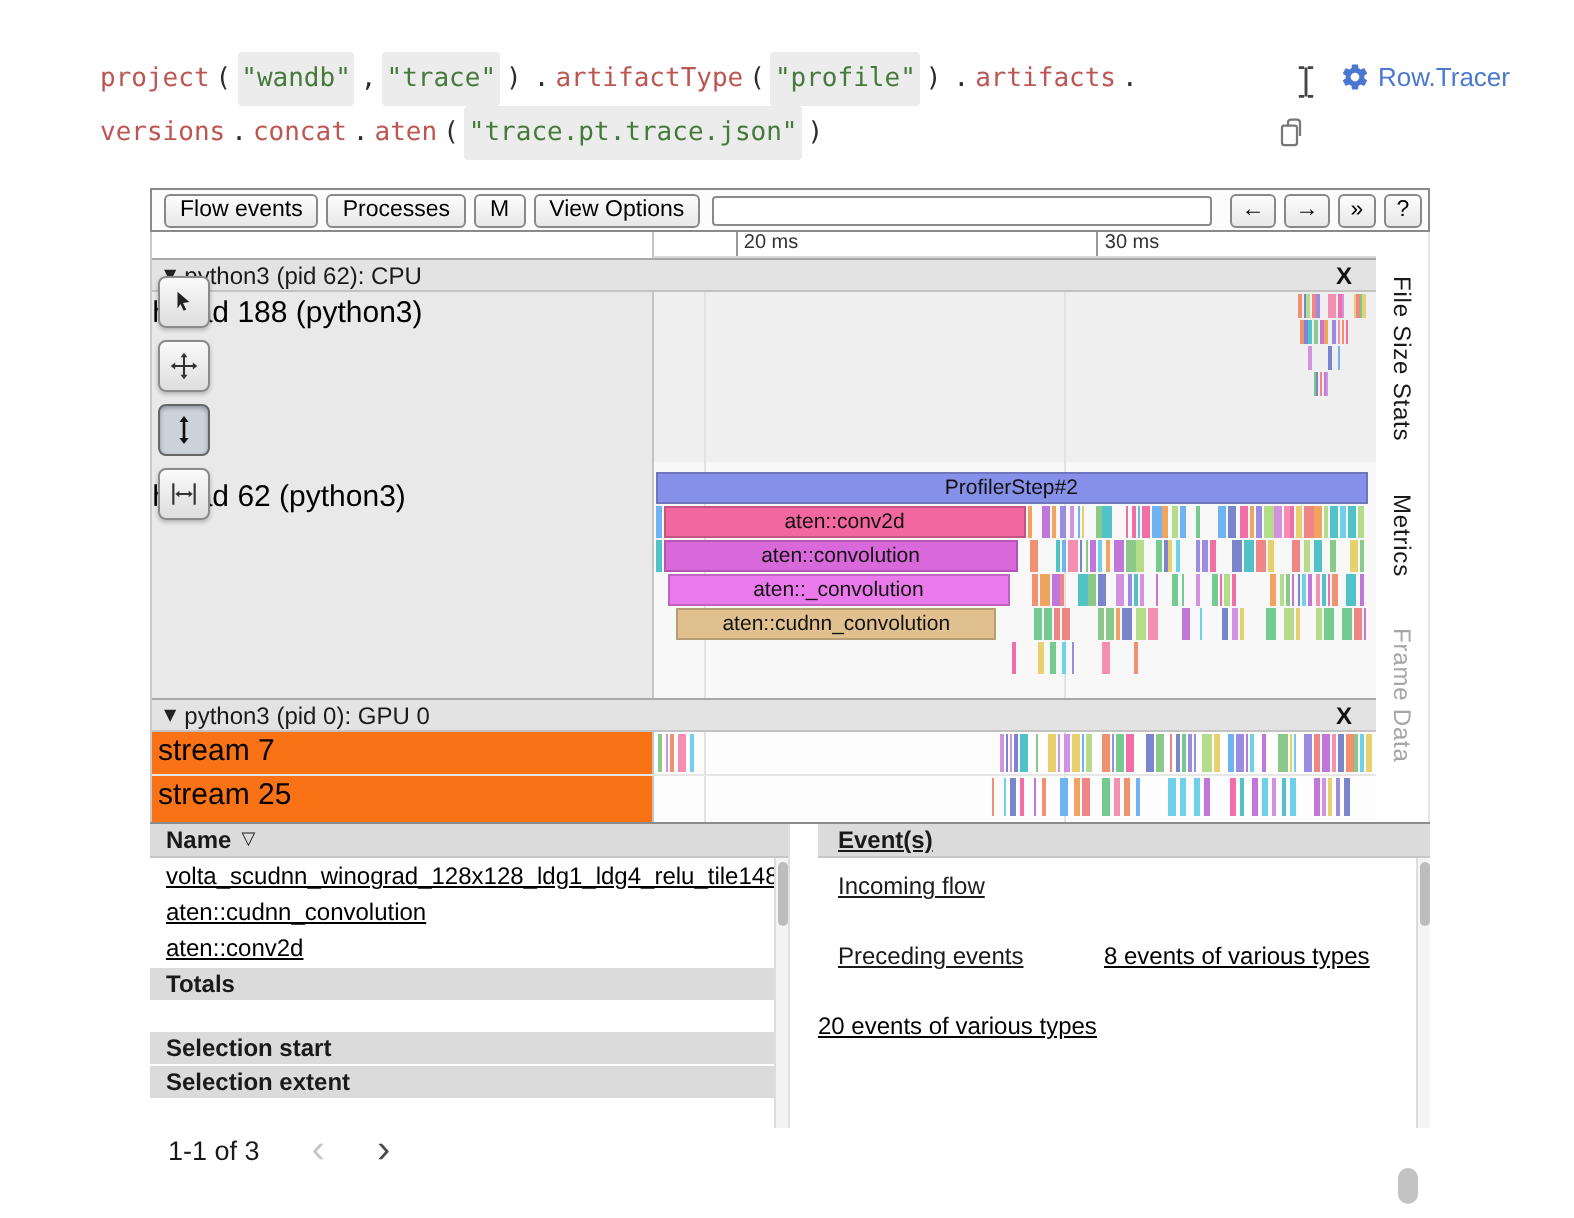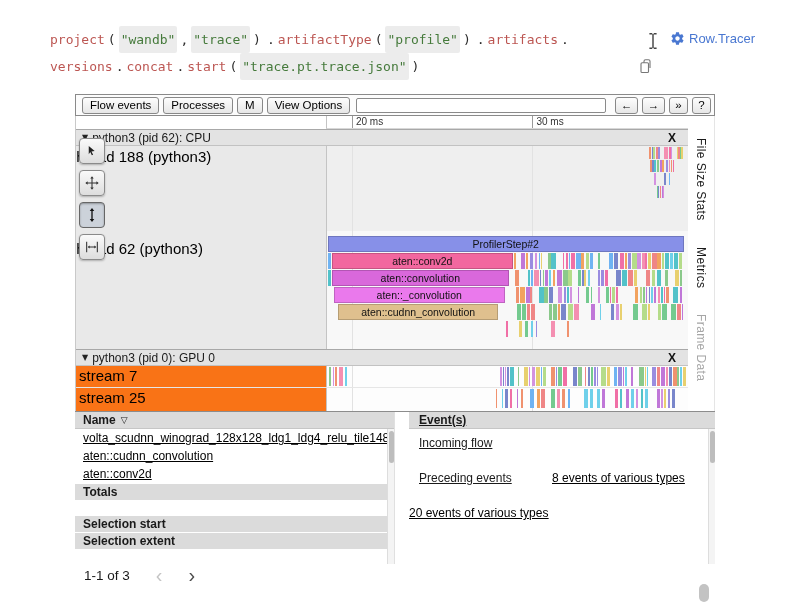--- a/index.html
+++ b/index.html
@@ -34,21 +34,21 @@
             font-family:"Liberation Sans", sans-serif; }
   .tb-input { flex:1; height:15px; margin:0 5px 0 6px; border:1px solid #8a8a8a; border-radius:2px; font-size:11px; padding:0 3px; }
   .tb-nav { min-width:23px; text-align:center; padding:0 3px; }
   .tb-nav.sm { min-width:19px; }
 
   .viewer { display:flex; height:295px; border-left:1px solid #c9c9c9; border-right:1px solid #e5e5e5; background:#fff; }
   .tracks { position:relative; width:612px; background:#fff; overflow:hidden; }
   .ruler-row { height:13px; display:flex; }
   .ruler-spacer { width:250px; background:#fff; }
   .ruler { flex:1; position:relative; border-left:1px solid #c4c4c4; border-bottom:1px solid #d8d8d8; background:#fff; }
-  .tick { position:absolute; top:0; bottom:0; border-left:1px solid #9a9a9a; }
+  .tick { position:absolute; top:0; bottom:0; border-left:1px solid #9a9a9a;margin-left:16px; }
   .tick span { position:absolute; left:3px; top:0px; font-size:10px; color:#333; white-space:nowrap; }
 
   .sec-header { position:relative; height:17px; background:#e3e3e3; border-top:1px solid #a8a8a8;
                 border-bottom:1px solid #c2c2c2; display:flex; align-items:center; font-size:12px; padding-left:6px; }
   .sec-caret { font-size:8px; margin-right:4px; color:#222; }
   .sec-close { position:absolute; right:12px; top:1px; font-size:12px; font-weight:bold; color:#111; cursor:pointer; }
 
   .track { display:flex; }
   .t188 { height:85px; }
   .t62  { height:118px; }
@@ -109,21 +109,21 @@
   .pg-next { margin-left:26px; font-size:20px; color:#4a4a4a; cursor:pointer; line-height:16px; }
   .corner-thumb { position:absolute; left:699px; top:584px; width:10px; height:18px; background:#c3c3c3; border-radius:5px; }
 </style>
 </head>
 <body>
 
 <div class="page">
 
   <div class="editor">
     <div class="code-line" id="code-line1"><span class="tok tok-id">project</span><span class="tok tok-p">(</span><span class="tok tok-s">"wandb"</span><span class="tok tok-p">,</span><span class="tok tok-s">"trace"</span><span class="tok tok-p">)</span><span class="tok tok-p">.</span><span class="tok tok-id">artifactType</span><span class="tok tok-p">(</span><span class="tok tok-s">"profile"</span><span class="tok tok-p">)</span><span class="tok tok-p">.</span><span class="tok tok-id">artifacts</span><span class="tok tok-p">.</span></div>
-    <div class="code-line" id="code-line2"><span class="tok tok-id">versions</span><span class="tok tok-p">.</span><span class="tok tok-id">concat</span><span class="tok tok-p">.</span><span class="tok tok-id">start</span><span class="tok tok-p">(</span><span class="tok tok-s">"trace.pt.trace.json"</span><span class="tok tok-p">)</span></div>
+    <div class="code-line" id="code-line2"><span class="tok tok-id">versions</span><span class="tok tok-p">.</span><span class="tok tok-id">concat</span><span class="tok tok-p">.</span><span class="tok tok-id">aten</span><span class="tok tok-p">(</span><span class="tok tok-s">"trace.pt.trace.json"</span><span class="tok tok-p">)</span></div>
   </div>
 
   <div class="editor-right">
     <span class="icon-btn ibeam">
       <svg width="14" height="18" viewBox="0 0 14 20">
           <path d="M3 2h3M8 2h3M7 2v16M3 18h3M8 18h3" stroke="#444" stroke-width="1.6" fill="none"></path>
         </svg>
     </span>
     <span class="panel-chip">
       <svg width="15" height="15" viewBox="0 0 24 24">

